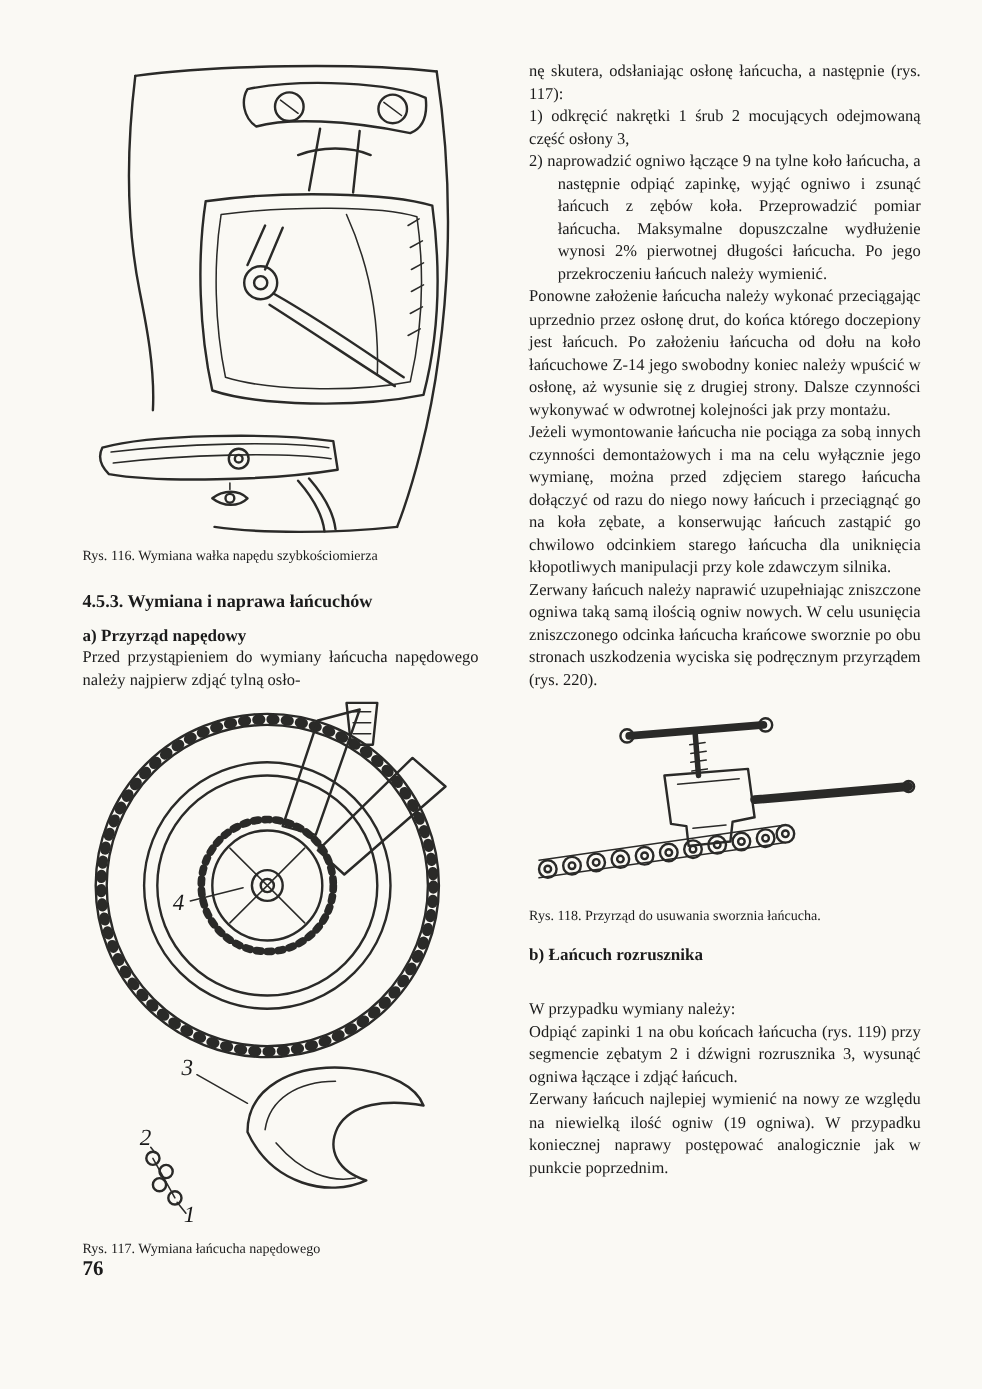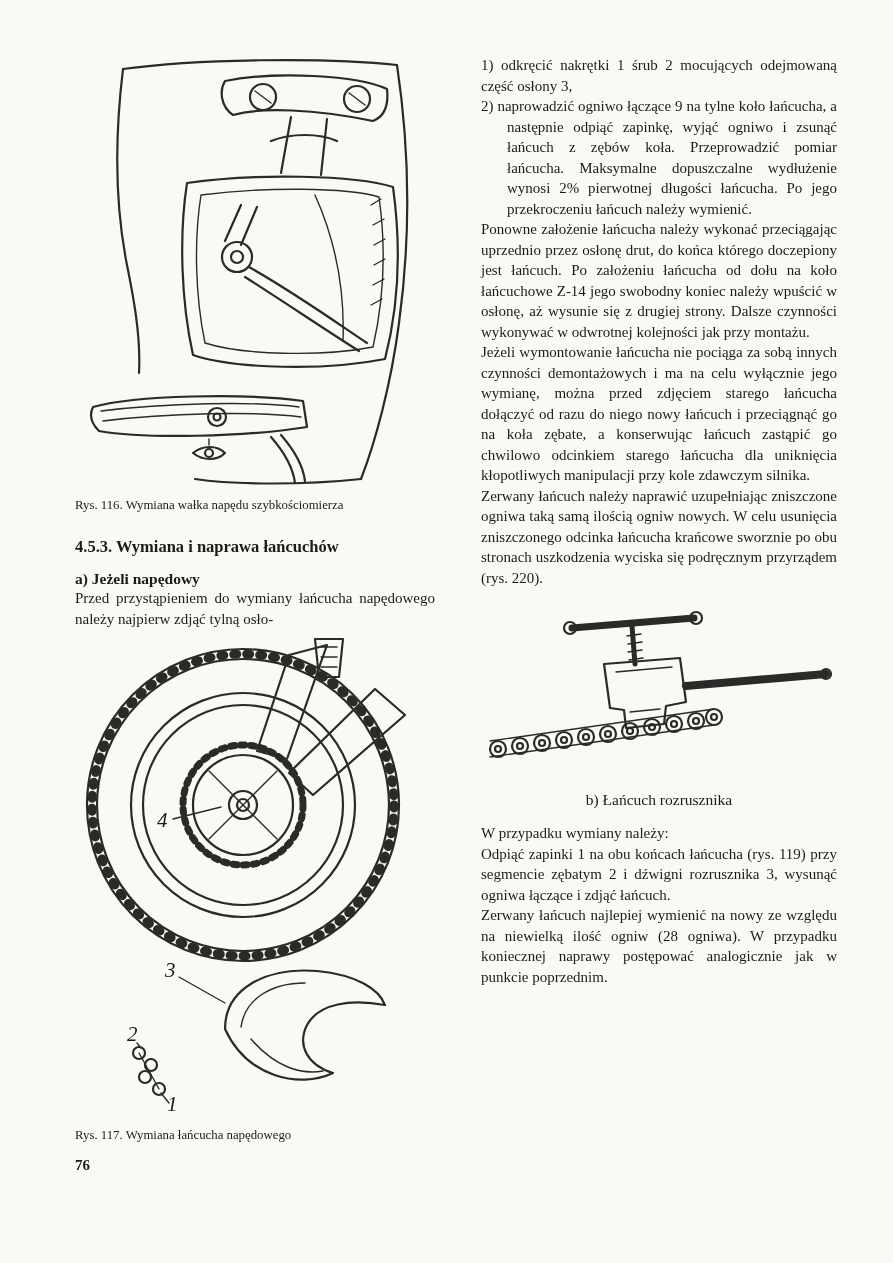--- a/index.html
+++ b/index.html
@@ -13,26 +13,26 @@
   .col-left{flex:0 0 360px;width:360px;}
   .col-right{flex:0 0 356px;width:356px;}
   p.body{font-size:15px;line-height:20.5px;text-align:justify;margin:0;}
   p.hang{padding-left:26px;text-indent:-26px;}
   figure{margin:0;}
   .figart{display:block;}
   .cap{font-size:12.8px;line-height:16px;text-align:left;margin-top:12px;}
   .legend{font-size:11.8px;line-height:15px;text-align:center;margin-top:3px;padding:0 14px;}
   .h-section{font-size:16.5px;font-weight:bold;margin:24px 0 0 0;line-height:19px;}
   .h-sub{font-size:15.5px;font-weight:bold;margin:14px 0 0 0;line-height:18px;}
-  .h-sub-b{font-size:15.5px;font-weight:normal;margin:20px 0 14px 0;line-height:18px;text-align:center;}
+  .h-sub-b{font-size:15.5px;font-weight:bold;margin:20px 0 30px 0;line-height:18px;}
   .mt{margin-top:12px;}
   .fig117-wrap{margin-top:8px;}
   .fig118-wrap{margin-top:18px;}
   .fig118-wrap .figart{margin:0 auto;}
-  .page-number{font-size:15px;font-weight:bold;margin-top:14px;}
+  .page-number{font-size:19px;font-weight:bold;}
   svg .ink{fill:none;stroke:#2a2a28;stroke-width:2.2;stroke-linecap:round;stroke-linejoin:round;}
   svg .thin{stroke-width:1.4;}
   svg .figlabel{font-family:"Liberation Serif", serif;font-size:21px;font-style:italic;fill:#1b1b1b;stroke:none;}
 </style>
 </head>
 <body>
 
 <div class="page">
   <div class="cols">
 
@@ -83,21 +83,21 @@
 
             <path d="M196 382 C210 398 218 412 220 428"></path>
             <path d="M206 380 C220 396 228 410 230 426"></path>
           </g>
         </svg>
         <figcaption class="cap">Rys. 116. Wymiana wałka napędu szybkościomierza</figcaption>
       </figure>
 
       <h2 class="h-section">4.5.3. Wymiana i naprawa łańcuchów</h2>
 
-      <h3 class="h-sub">a) Jeżeli napędowy</h3>
+      <h3 class="h-sub">a) Przyrząd napędowy</h3>
 
       <p class="body mt">Przed przystąpieniem do wymiany łańcucha napędowego należy najpierw zdjąć tylną osło-</p>
 
       <figure class="fig117-wrap">
         <svg class="figart" width="345" height="478" viewBox="0 0 345 478">
           <g class="ink">
 
             <circle cx="168" cy="168" r="156"></circle>
             <circle cx="168" cy="168" r="146"></circle>
             <circle cx="168" cy="168" r="151" stroke-width="9" stroke-dasharray="3 10"></circle>
@@ -136,20 +136,21 @@
           <text class="figlabel" x="92" y="474">1</text>
         </svg>
         <figcaption class="cap">Rys. 117. Wymiana łańcucha napędowego</figcaption>
       </figure>
 
       <div class="page-number">76</div>
     </div>
 
     <div class="col-right">
 
+      <p class="body">nę skutera, odsłaniając osłonę łańcucha, a następnie (rys. 117):</p>
 
       <p class="body">1) odkręcić nakrętki 1 śrub 2 mocujących odejmowaną część osłony 3,</p>
 
       <p class="body hang">2) naprowadzić ogniwo łączące 9 na tylne koło łańcucha, a następnie odpiąć zapinkę, wyjąć ogniwo i zsunąć łańcuch z zębów koła. Przeprowadzić pomiar łańcucha. Maksymalne dopuszczalne wydłużenie wynosi 2% pierwotnej długości łańcucha. Po jego przekroczeniu łańcuch należy wymienić.</p>
 
       <p class="body">Ponowne założenie łańcucha należy wykonać przeciągając uprzednio przez osłonę drut, do końca którego doczepiony jest łańcuch. Po założeniu łańcucha od dołu na koło łańcuchowe Z-14 jego swobodny koniec należy wpuścić w osłonę, aż wysunie się z drugiej strony. Dalsze czynności wykonywać w odwrotnej kolejności jak przy montażu.</p>
       <p class="body">Jeżeli wymontowanie łańcucha nie pociąga za sobą innych czynności demontażowych i ma na celu wyłącznie jego wymianę, można przed zdjęciem starego łańcucha dołączyć od razu do niego nowy łańcuch i przeciągnąć go na koła zębate, a konserwując łańcuch zastąpić go chwilowo odcinkiem starego łańcucha dla uniknięcia kłopotliwych manipulacji przy kole zdawczym silnika.</p>
       <p class="body">Zerwany łańcuch należy naprawić uzupełniając zniszczone ogniwa taką samą ilością ogniw nowych. W celu usunięcia zniszczonego odcinka łańcucha krańcowe sworznie po obu stronach uszkodzenia wyciska się podręcznym przyrządem (rys. 220).</p>
 
       <figure class="fig118-wrap">
@@ -190,23 +191,24 @@
             <circle cx="168" cy="121" r="8"></circle>
               <circle cx="168" cy="121" r="3"></circle>
             <circle cx="190" cy="118" r="8"></circle>
               <circle cx="190" cy="118" r="3"></circle>
             <circle cx="212" cy="115" r="8"></circle>
               <circle cx="212" cy="115" r="3"></circle>
             <circle cx="230" cy="111" r="8"></circle>
               <circle cx="230" cy="111" r="3"></circle>
           </g>
         </svg>
+        <figcaption class="cap">Rys. 118. Przyrząd do usuwania sworznia łańcucha.</figcaption>
       </figure>
 
       <h3 class="h-sub-b">b) Łańcuch rozrusznika</h3>
 
       <p class="body">W przypadku wymiany należy:</p>
       <p class="body">Odpiąć zapinki 1 na obu końcach łańcucha (rys. 119) przy segmencie zębatym 2 i dźwigni rozrusznika 3, wysunąć ogniwa łączące i zdjąć łańcuch.</p>
-      <p class="body">Zerwany łańcuch najlepiej wymienić na nowy ze względu na niewielką ilość ogniw (28 ogniwa). W przypadku koniecznej naprawy postępować analogicznie jak w punkcie poprzednim.</p>
+      <p class="body">Zerwany łańcuch najlepiej wymienić na nowy ze względu na niewielką ilość ogniw (19 ogniwa). W przypadku koniecznej naprawy postępować analogicznie jak w punkcie poprzednim.</p>
 
     </div>
   </div>
 </div>
 
 </body></html>

